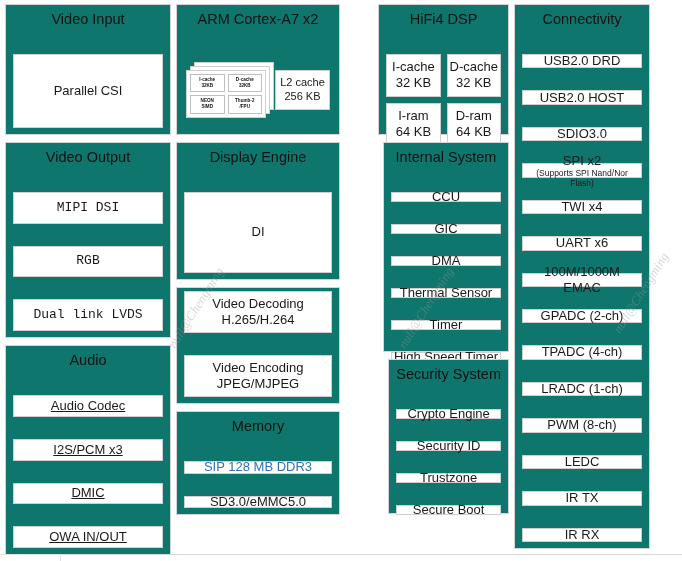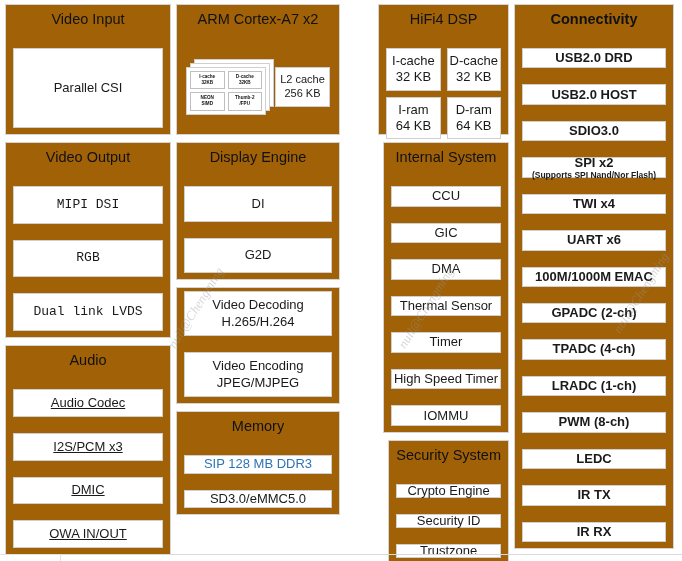--- a/index.html
+++ b/index.html
@@ -21,30 +21,30 @@
   }
   .col{
     display:flex;
     flex-direction:column;
     gap:7px;
     box-sizing:border-box;
   }
   .col-1{width:166px;}
   .col-2{width:164px;}
   .col-3{width:164px;align-items:flex-end;}
-  .col-4{width:160px;font-weight:bold;}
+  .col-4{width:136px;}
 
   .group{
-    background:#a16207;
+    background:#0f766e;
     border:1px solid #d4d4d4;
     box-sizing:border-box;
     padding:3px 7px 6px 7px;
     display:flex;
     flex-direction:column;
-    gap:16px;
+    gap:22px;
   }
   .group-title{
     text-align:center;
     font-size:14.5px;
     color:#111;
     line-height:1.45;
     padding:1px 0 2px 0;
     white-space:nowrap;
   }
 
@@ -101,21 +101,21 @@
   .g-display{height:138px;}
   .g-display .blk{flex:1;min-height:0;}
   .g-video{height:117px;}
   .g-video .blk{flex:1;min-height:0;}
   .g-memory{height:104px;}
   .g-memory .blk{flex:1;min-height:0;}
 
   
   .g-dsp{height:131px;}
   .dsp-grid{flex:1;display:grid;grid-template-columns:1fr 1fr;grid-template-rows:1fr 1fr;gap:6px;}
-  .g-internal{height:291px;}
+  .g-internal{height:210px;}
   .g-internal .blk{flex:1;min-height:0;}
   .g-security{height:155px;}
   .g-security .blk{flex:1;min-height:0;}
 
   
   .g-conn{height:545px;}
   .g-conn .blk{flex:1;min-height:0;}
 
   #watermark{
     position:absolute;inset:0;
@@ -200,21 +200,20 @@
         <div class="blk l2cache">
           <span>L2 cache</span>
           <span class="l2">256 KB</span>
         </div>
       </div>
     </div>
 
     <div class="group g-display">
       <div class="group-title">Display Engine</div>
       <div class="blk">DI</div>
-      <div class="blk">G2D</div>
     </div>
 
     <div class="group g-video">
       <div class="blk">
         <span>Video Decoding</span>
         <span class="l2">H.265/H.264</span>
       </div>
       <div class="blk">
         <span>Video Encoding</span>
         <span class="l2">JPEG/MJPEG</span>

